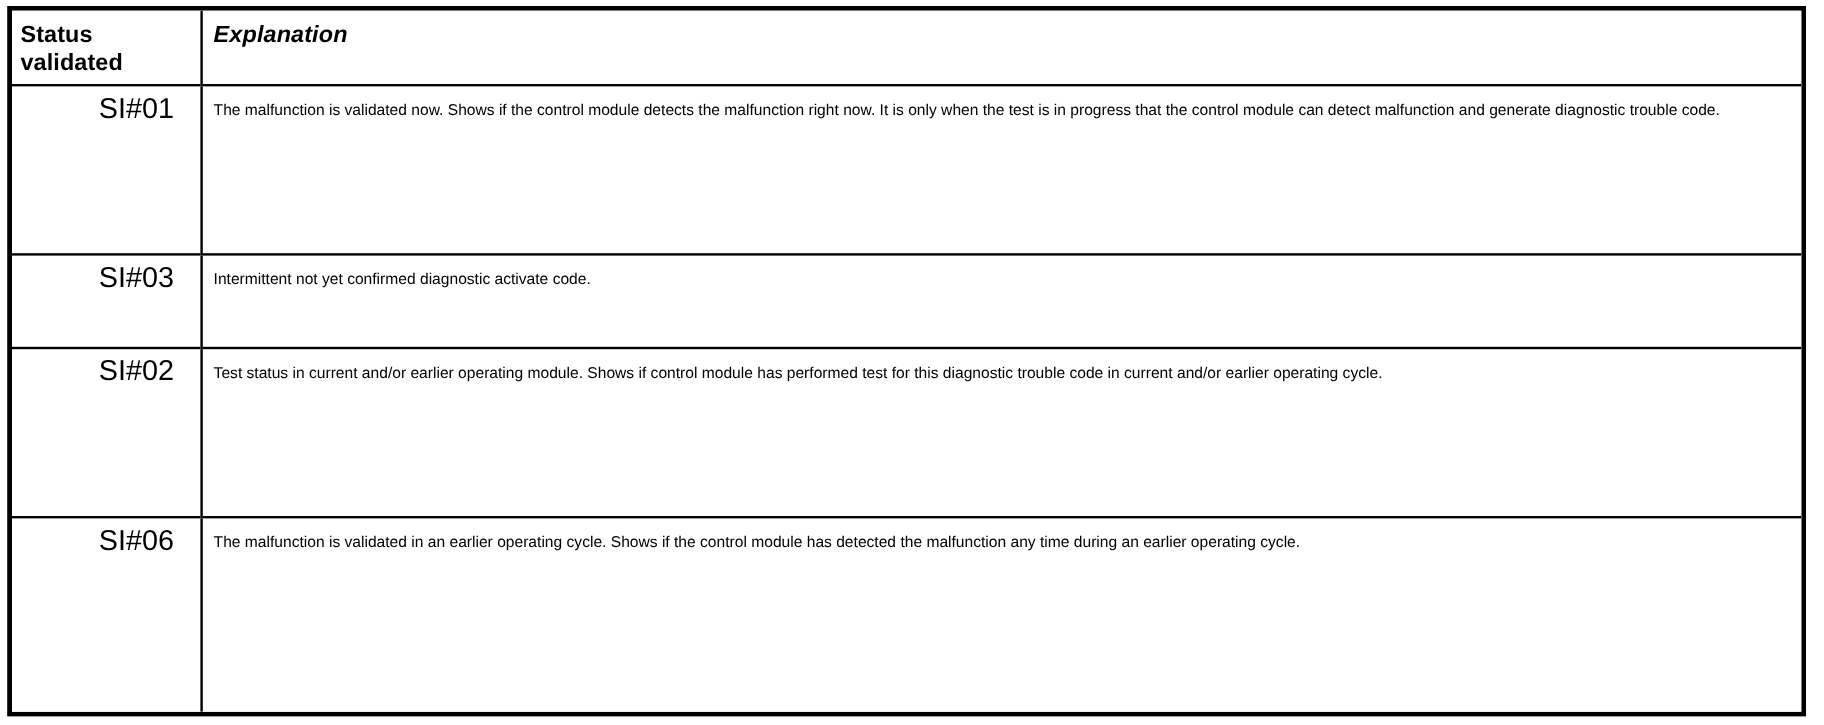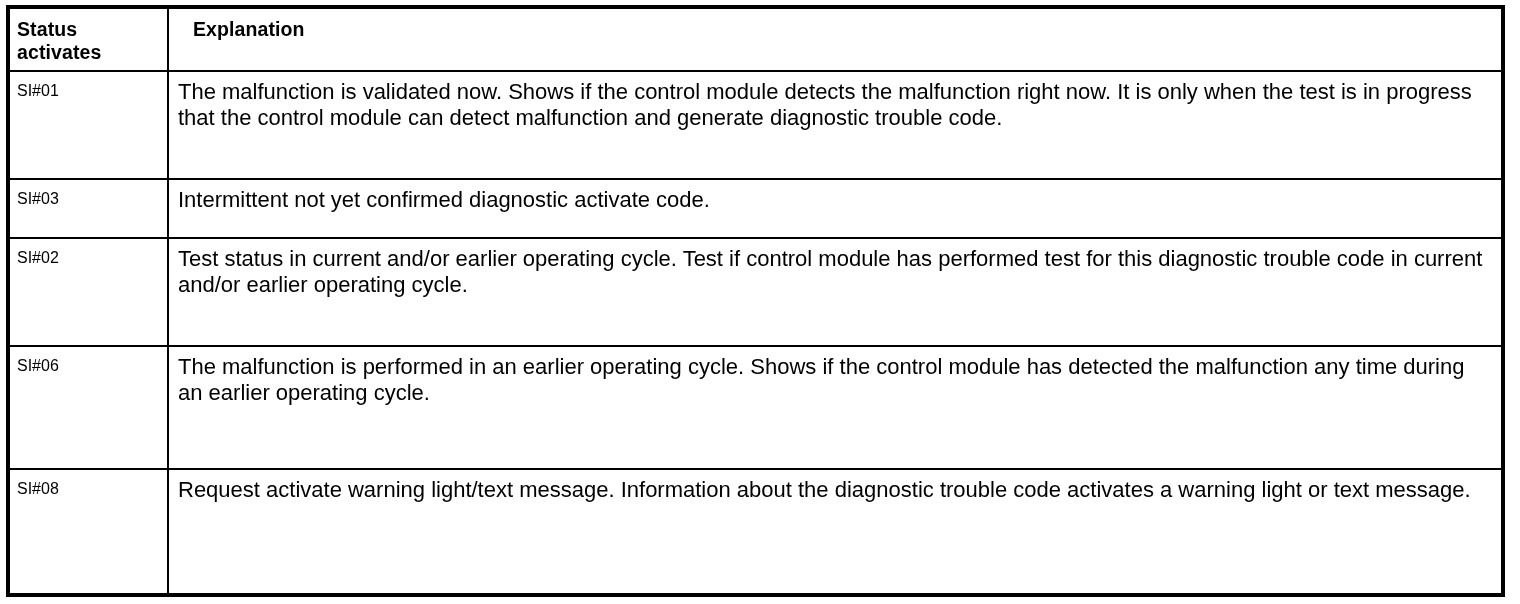--- a/index.html
+++ b/index.html
@@ -62,33 +62,34 @@
 
   
   .th-id, .th-exp {
     font-weight: bold;
     font-size: 19.5px;
     line-height: 23px;
     padding: 9px 6px 6px 7px;
     text-align: left;
     letter-spacing: 0.1px;
   }
-  .th-exp { padding-left: 24px; }
+  .th-exp { padding-left: 9px; font-style: italic; }
 
   .th-id .hdr-line { display: block; white-space: pre; }
 
   
   .cell-id {
-    font-size: 16px;
+    font-size: 24px;
     line-height: 23px;
-    padding: 7px 6px 6px 7px;
+    padding: 7px 22px 6px 7px;
     white-space: nowrap;
+    text-align: right;
   }
   .cell-exp {
-    font-size: 22px;
+    font-size: 13px;
     line-height: 26px;
     padding: 7px 12px 6px 9px;
     text-align: left;
   }
 
   .row-h-two { height: 74px; }
   .row-h-one { height: 38px; }
   .row-h-two-tall { height: 85px; }
 </style>
 </head>
@@ -98,42 +99,38 @@
   <div class="status-table-wrap">
     <table class="status-table">
       <colgroup>
         <col class="col-id">
         <col class="col-exp">
       </colgroup>
       <thead>
         <tr>
           <th class="th-id">
             <span class="hdr-line">Status</span>
-            <span class="hdr-line">activates</span>
+            <span class="hdr-line">validated</span>
           </th>
           <th class="th-exp">Explanation</th>
         </tr>
       </thead>
       <tbody>
         <tr class="row-h-two">
           <td class="cell-id">SI#01</td>
           <td class="cell-exp">The malfunction is validated now. Shows if the control module detects the malfunction right now. It is only when the test is in progress that the control module can detect malfunction and generate diagnostic trouble code.</td>
         </tr>
         <tr class="row-h-one">
           <td class="cell-id">SI#03</td>
           <td class="cell-exp">Intermittent not yet confirmed diagnostic activate code.</td>
         </tr>
         <tr class="row-h-two">
           <td class="cell-id">SI#02</td>
-          <td class="cell-exp">Test status in current and/or earlier operating cycle. Test if control module has performed test for this diagnostic trouble code in current and/or earlier operating cycle.</td>
+          <td class="cell-exp">Test status in current and/or earlier operating module. Shows if control module has performed test for this diagnostic trouble code in current and/or earlier operating cycle.</td>
         </tr>
         <tr class="row-h-two-tall">
           <td class="cell-id">SI#06</td>
-          <td class="cell-exp">The malfunction is performed in an earlier operating cycle. Shows if the control module has detected the malfunction any time during an earlier operating cycle.</td>
-        </tr>
-        <tr class="row-h-two-tall">
-          <td class="cell-id">SI#08</td>
-          <td class="cell-exp">Request activate warning light/text message. Information about the diagnostic trouble code activates a warning light or text message.</td>
+          <td class="cell-exp">The malfunction is validated in an earlier operating cycle. Shows if the control module has detected the malfunction any time during an earlier operating cycle.</td>
         </tr>
       </tbody>
     </table>
   </div>
 </div>
 
 </body></html>

